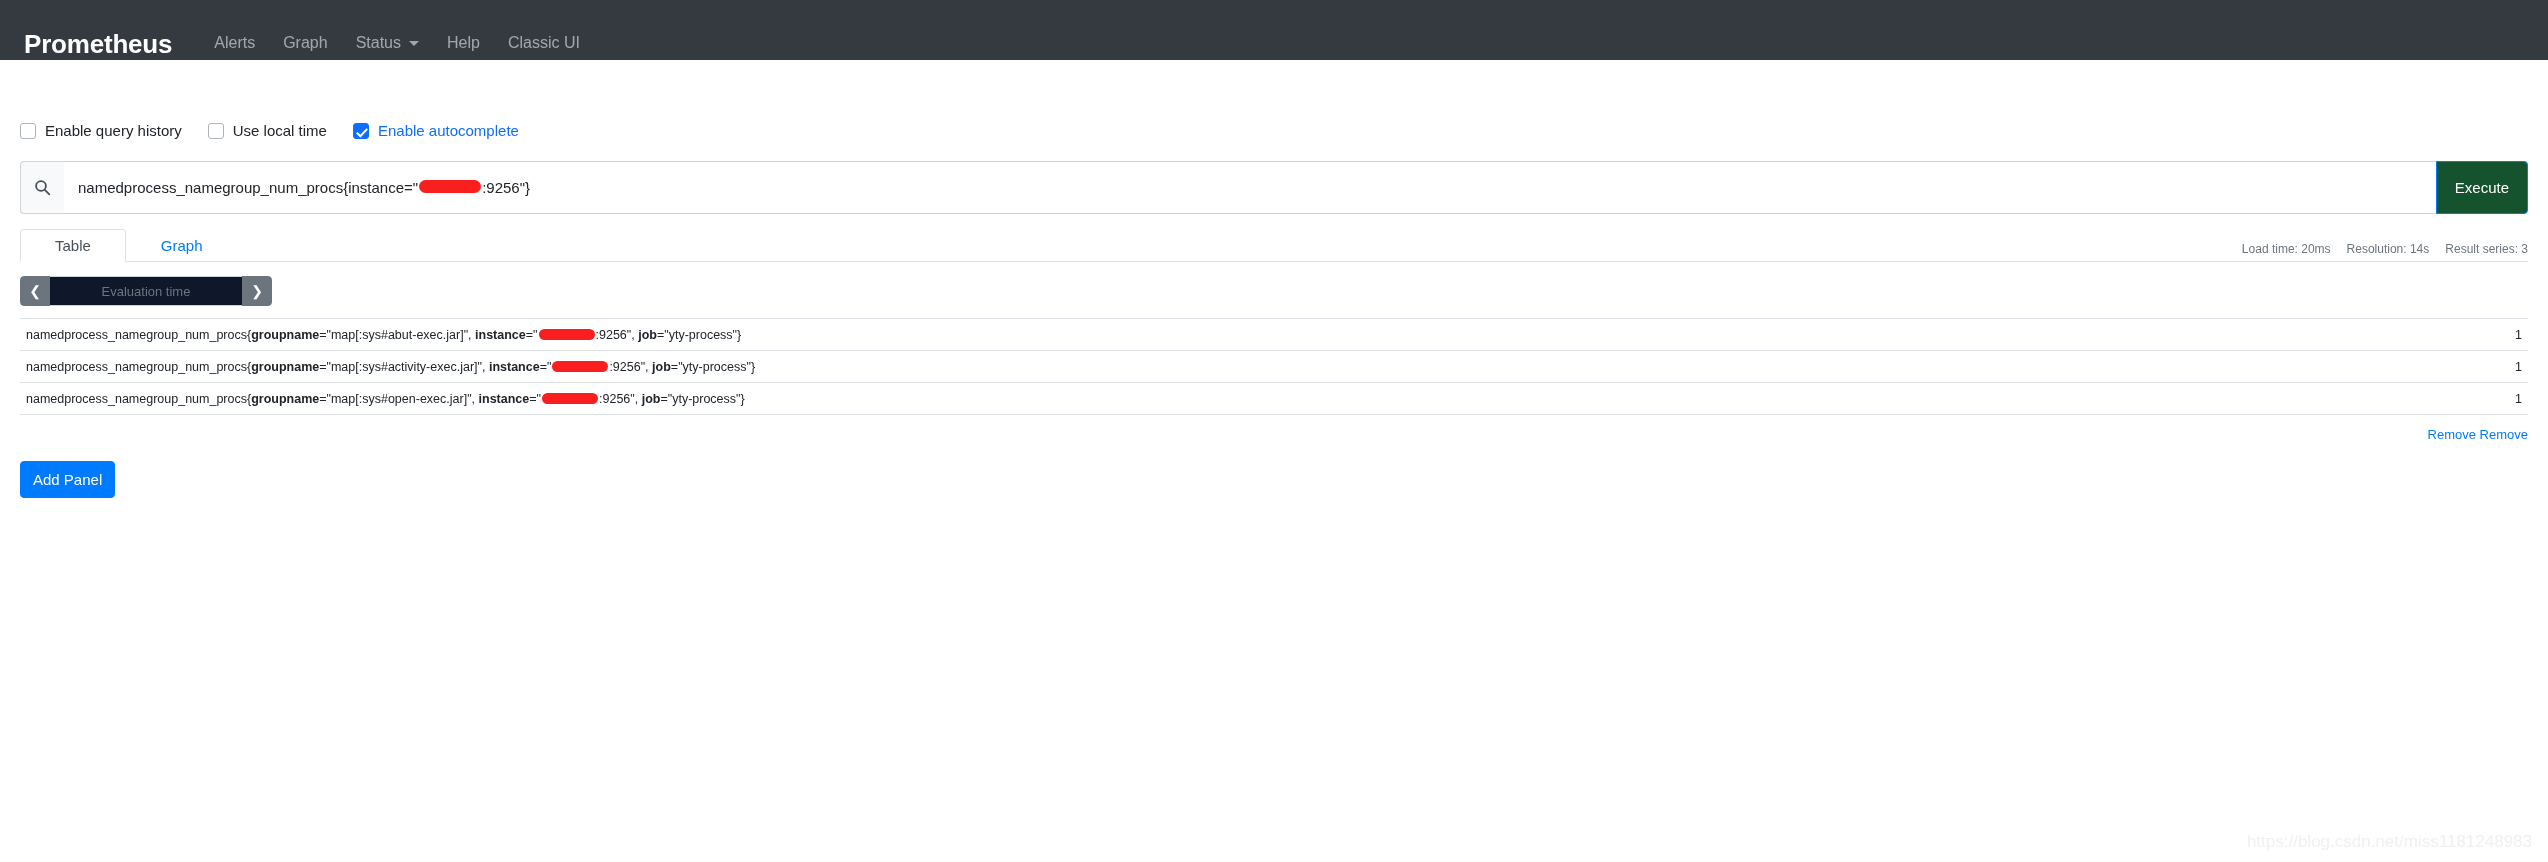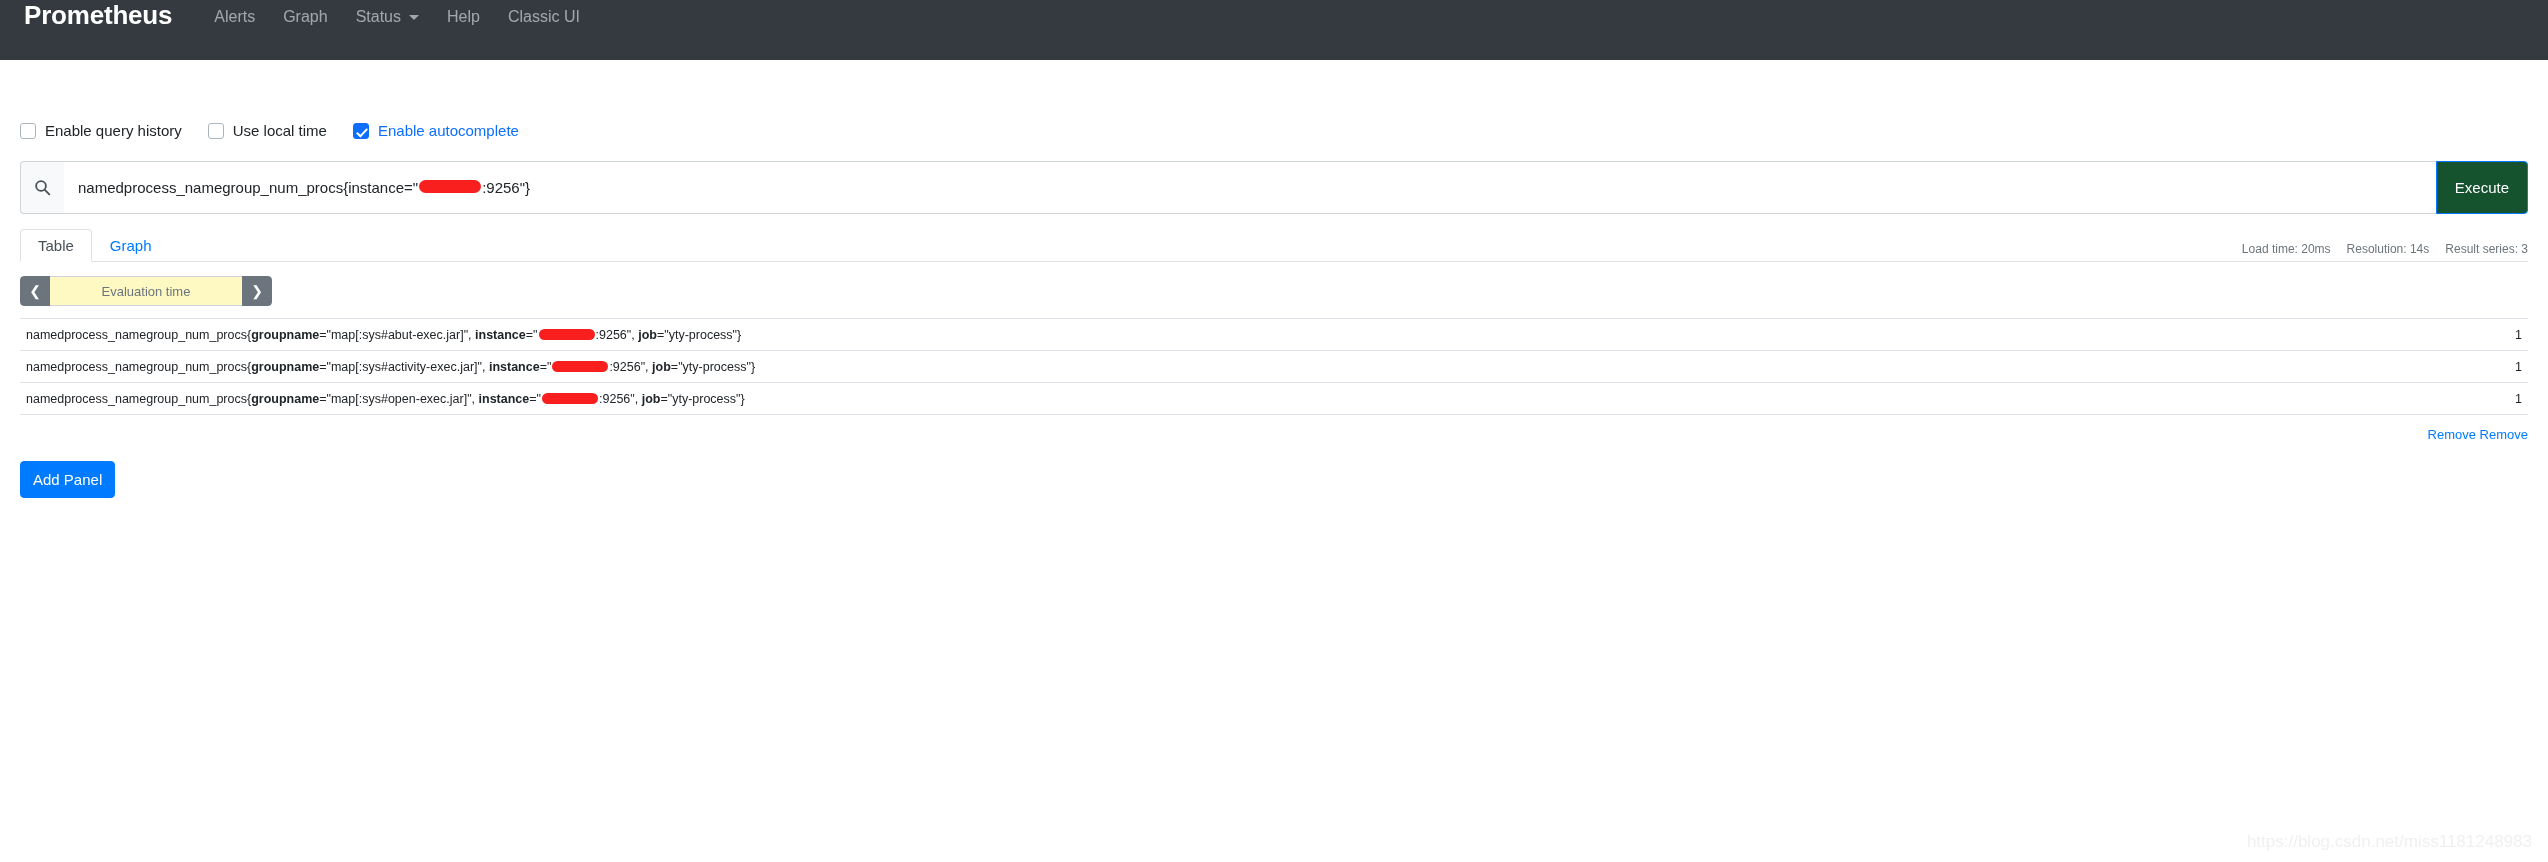--- a/index.html
+++ b/index.html
@@ -9,21 +9,21 @@
     background: #ffffff;
     font-family: "Liberation Sans", sans-serif;
     overflow: hidden;
   }
 
   
   .navbar {
     height: 60px;
     background: #343a40;
     display: flex;
-    align-items: flex-start;
+    align-items: flex-end;
     padding: 0 24px;
     gap: 0;
   }
   .brand {
     color: #ffffff;
     font-size: 26px;
     font-weight: 700;
     letter-spacing: -0.2px;
     margin-right: 28px;
     white-space: nowrap;
@@ -145,21 +145,21 @@
   .tabs-bar {
     margin: 14px 20px 0 20px;
     border-bottom: 1px solid #dee2e6;
     display: flex;
     align-items: flex-end;
     position: relative;
     height: 34px;
   }
   .tab {
     font-size: 15px;
-    padding: 7px 17px;
+    padding: 7px 34px;
     cursor: pointer;
     border: 1px solid transparent;
     border-radius: 4px 4px 0 0;
     margin-bottom: -1px;
     white-space: nowrap;
   }
   .tab.active {
     color: #495057;
     background: #fff;
     border-color: #dee2e6 #dee2e6 #fff;
@@ -193,21 +193,21 @@
     align-items: center;
     justify-content: center;
     font-size: 14px;
     cursor: pointer;
     user-select: none;
   }
   .eval-arrow.left  { border-radius: 4px 0 0 4px; }
   .eval-arrow.right { border-radius: 0 4px 4px 0; }
   .eval-input {
     width: 192px;
-    background: #fef9c3;
+    background: #0f172a;
     border-top: 1px solid #ced4da;
     border-bottom: 1px solid #ced4da;
     display: flex;
     align-items: center;
     justify-content: center;
     font-size: 13px;
     color: #6c757d;
   }
 
   table.results {

